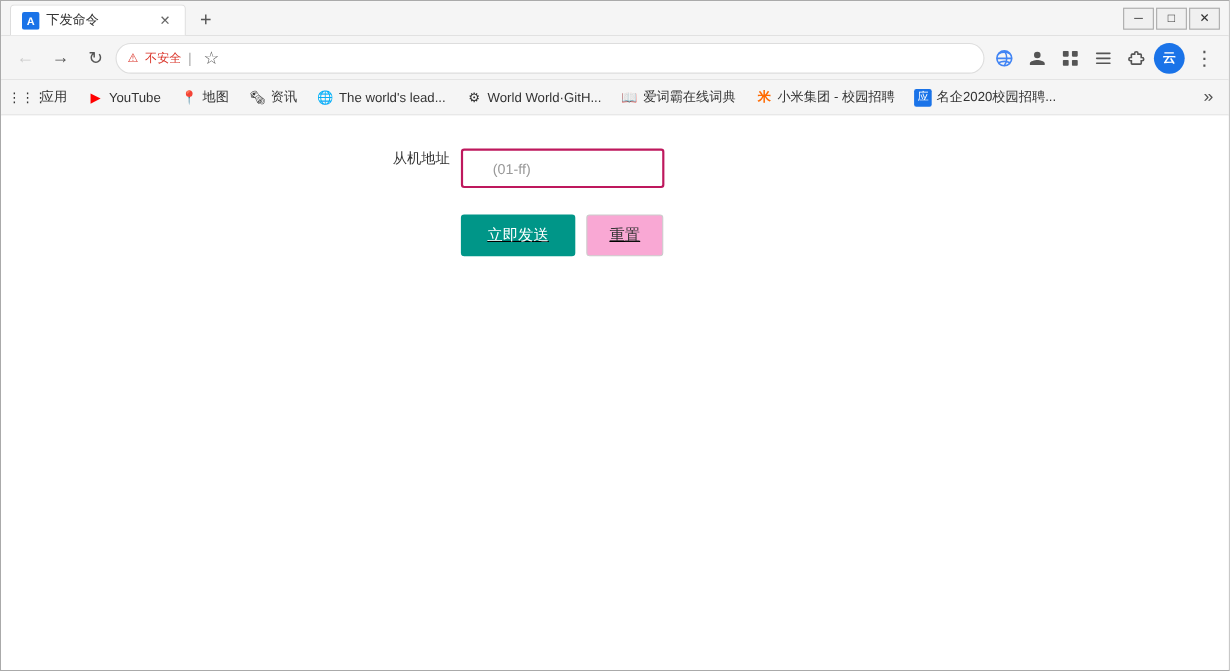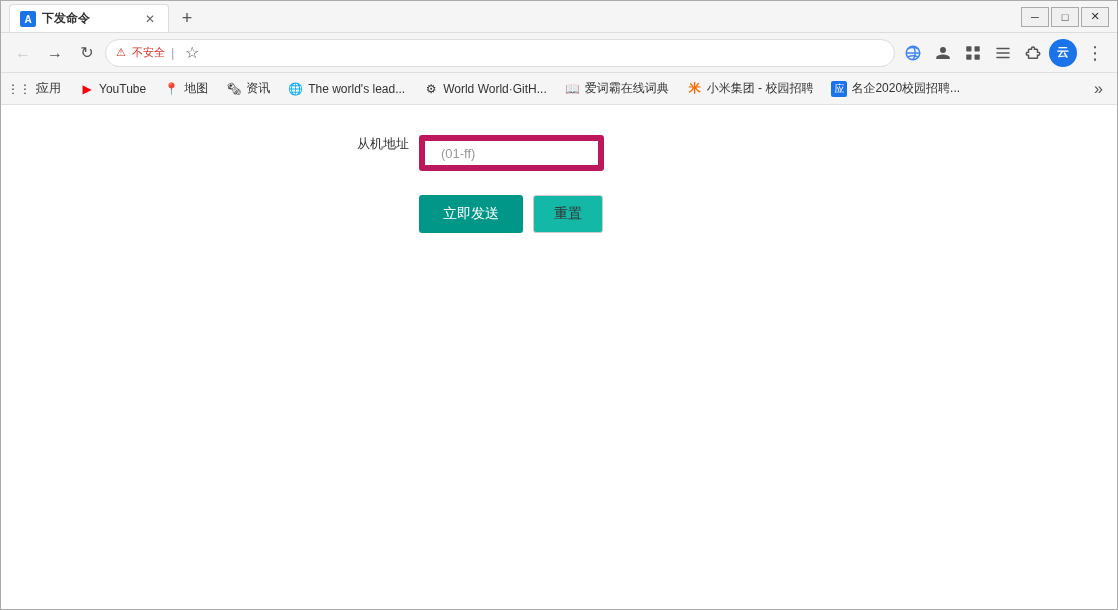--- a/index.html
+++ b/index.html
@@ -5,21 +5,21 @@
     * { margin: 0; padding: 0; box-sizing: border-box; }
     body { font-family: 'Microsoft YaHei', Arial, sans-serif; font-size: 13px; background: #f0f0f0; width: 1118px; height: 610px; overflow: hidden; }
 
     
     .window { width: 1118px; height: 610px; background: #fff; border: 1px solid #aaa; display: flex; flex-direction: column; }
 
     
     .titlebar { height: 32px; background: #f5f5f5; border-bottom: 1px solid #ddd; display: flex; align-items: center; padding: 0 8px; user-select: none; }
     .tab-area { display: flex; align-items: flex-end; flex: 1; height: 100%; }
     .tab { display: flex; align-items: center; background: #fff; border: 1px solid #ddd; border-bottom: none; border-radius: 4px 4px 0 0; padding: 0 10px; height: 28px; gap: 6px; min-width: 160px; margin-top: 4px; }
-    .tab-title { font-size: 12px; color: #333; flex: 1; font-weight: bold; }
+    .tab-title { font-size: 12px; color: #333; flex: 1; }
     .tab-close { width: 16px; height: 16px; border-radius: 50%; display: flex; align-items: center; justify-content: center; cursor: pointer; font-size: 12px; color: #666; }
     .new-tab-btn { width: 28px; height: 28px; display: flex; align-items: center; justify-content: center; border-radius: 50%; margin-left: 4px; cursor: pointer; font-size: 18px; color: #555; margin-top: 4px; }
     .window-controls { display: flex; gap: 2px; margin-left: auto; }
     .win-btn { width: 28px; height: 20px; border: 1px solid #aaa; background: #f0f0f0; cursor: pointer; display: flex; align-items: center; justify-content: center; font-size: 11px; color: #333; }
 
     
     .navbar { height: 40px; background: #f5f5f5; border-bottom: 1px solid #e0e0e0; display: flex; align-items: center; padding: 0 8px; gap: 4px; }
     .nav-btn { width: 28px; height: 28px; border-radius: 50%; display: flex; align-items: center; justify-content: center; cursor: pointer; color: #555; font-size: 16px; }
     .nav-btn.disabled { color: #ccc; cursor: default; }
     .address-bar { flex: 1; height: 28px; background: #fff; border: 1px solid #ddd; border-radius: 14px; display: flex; align-items: center; padding: 0 10px; gap: 6px; }
@@ -38,25 +38,25 @@
     .bookmarks-bar { height: 32px; background: #f5f5f5; border-bottom: 1px solid #e0e0e0; display: flex; align-items: center; padding: 0 8px; gap: 2px; overflow: hidden; }
     .bookmark-item { display: flex; align-items: center; gap: 4px; padding: 0 8px; height: 24px; border-radius: 12px; cursor: pointer; font-size: 12px; color: #333; white-space: nowrap; }
     .bookmark-icon { width: 16px; height: 16px; display: flex; align-items: center; justify-content: center; font-size: 12px; }
     .bookmarks-more { margin-left: auto; padding: 0 6px; height: 24px; display: flex; align-items: center; cursor: pointer; font-size: 16px; color: #555; }
 
     
     .page-content { flex: 1; background: #fff; overflow: auto; display: flex; justify-content: center; }
     .form-container { padding: 30px 40px; width: 100%; max-width: 500px; }
     .form-row { display: flex; align-items: flex-start; margin-bottom: 24px; gap: 10px; }
     .form-label { width: 60px; text-align: right; font-size: 13px; color: #333; flex-shrink: 0; }
-    .form-input { width: 185px; height: 36px; border: 6px solid #be185d; border-radius: 3px; padding: 0 16px; font-size: 13px; color: #999; outline: none; }
+    .form-input { width: 185px; height: 36px; border: 2px solid #be185d; border-radius: 3px; padding: 0 27px; font-size: 13px; color: #999; outline: none; }
     .form-input::placeholder { color: #999; }
-    .btn-row { display: flex; align-items: flex-end; gap: 10px; margin-top: 8px; padding-left: 70px; }
+    .btn-row { display: flex; align-items: flex-end; gap: 10px; margin-top: 8px; padding-left: 70px; text-decoration: underline; }
     .btn-send { height: 38px; padding: 0 24px; background: #009688; color: #fff; border: none; border-radius: 3px; font-size: 14px; cursor: pointer; font-family: 'Microsoft YaHei', Arial, sans-serif; }
-    .btn-reset { height: 38px; padding: 0 20px; background: #14b8a6; color: #333; border: 1px solid #ccc; border-radius: 3px; font-size: 14px; cursor: pointer; font-family: 'Microsoft YaHei', Arial, sans-serif; }
+    .btn-reset { height: 38px; padding: 0 20px; background: #f9a8d4; color: #333; border: 1px solid #ccc; border-radius: 3px; font-size: 14px; cursor: pointer; font-family: 'Microsoft YaHei', Arial, sans-serif; }
 
     
     .yt-icon { color: #ff0000; }
   </style>
 </head>
 <body>
 
 <div class="window">
 
   <div class="titlebar">

